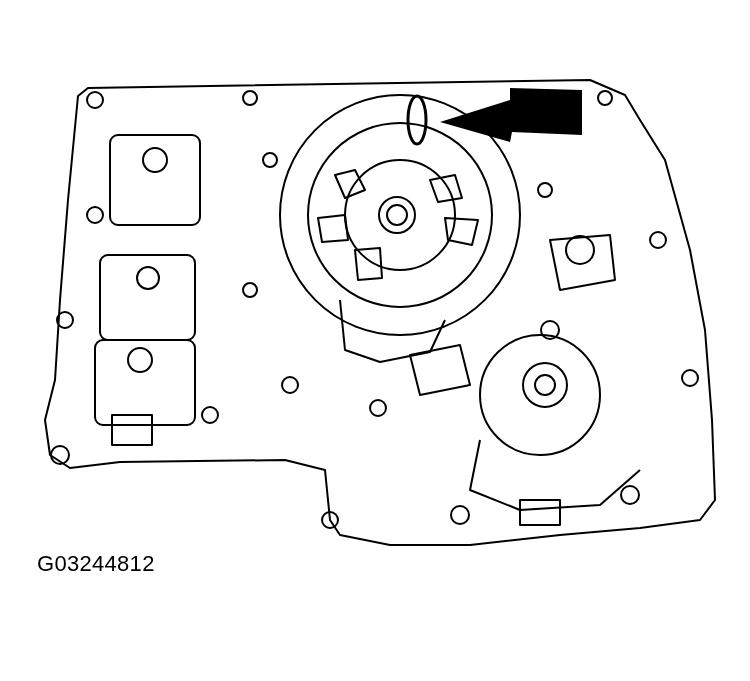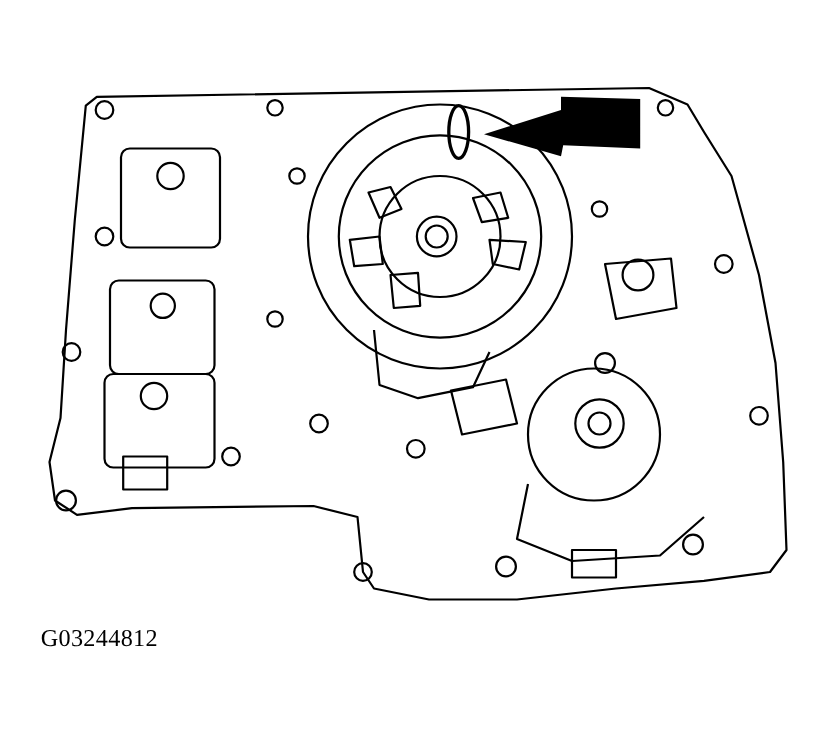--- a/index.html
+++ b/index.html
@@ -1,20 +1,20 @@
 <!DOCTYPE html>
 <html><head>
 <meta charset="utf-8">
 <style>
   html, body { margin: 0; padding: 0; background: #ffffff; }
   body { width: 750px; height: 681px; position: relative; overflow: hidden; }
   #diagram { position: absolute; left: 0; top: 0; width: 750px; height: 681px; }
   #figure-id {
-    position: absolute; left: 37px; top: 567px;
-    font-family: Liberation Serif, serif;
+    position: absolute; left: 37px; top: 551px;
+    font-family: Liberation Sans, sans-serif;
     font-size: 22px; color: #000; letter-spacing: 0.3px;
   }
 </style>
 </head>
 <body>
 
 <svg id="diagram" viewBox="0 0 750 681" xmlns="http://www.w3.org/2000/svg">
   <g fill="none" stroke="#000" stroke-width="2" stroke-linejoin="round">
 
     <path d="M78,96 L88,88 L590,80 L625,95 L640,120 L665,160 L690,250 L705,330 L712,420 L715,500 L700,520 L640,528 L560,535 L470,545 L390,545 L340,535 L330,520 L325,470 L285,460 L120,462 L70,468 L50,455 L45,420 L55,380 L60,300 L68,200 Z"></path>

